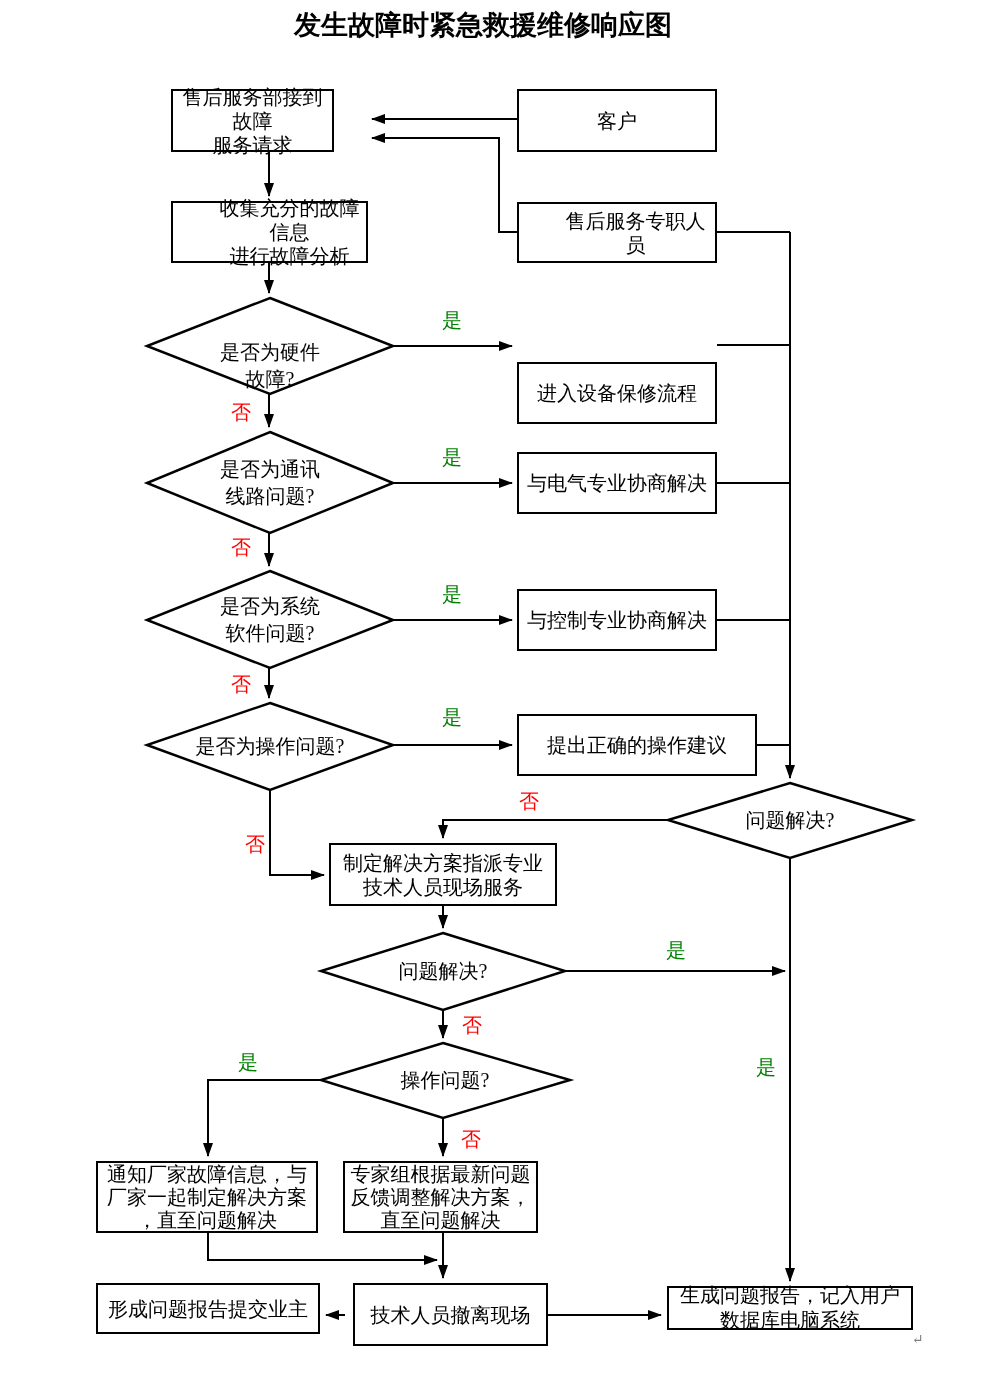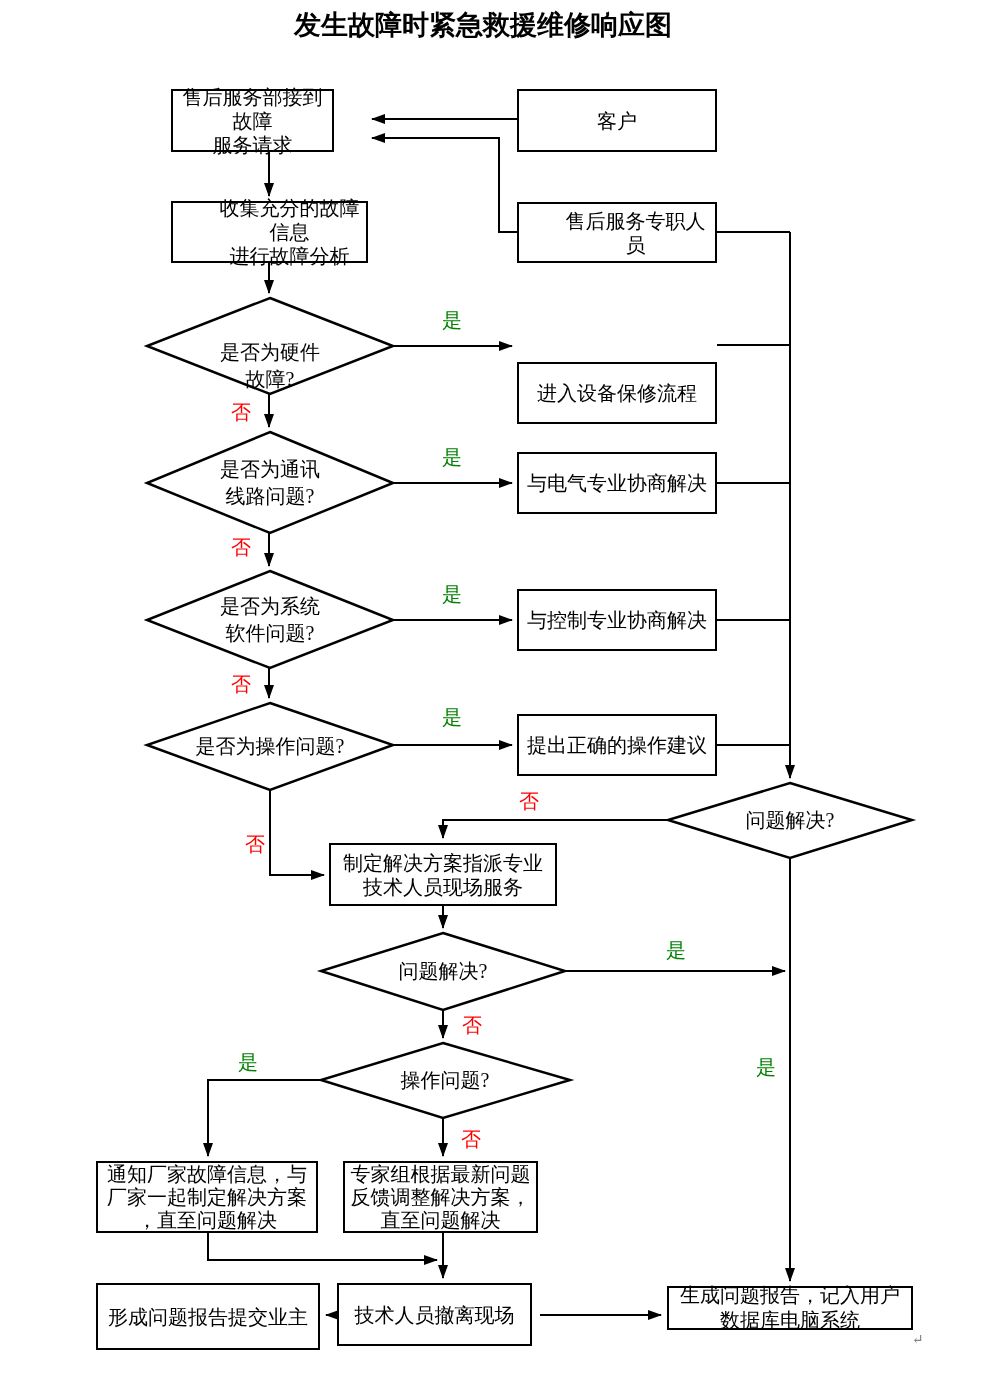--- a/index.html
+++ b/index.html
@@ -90,31 +90,31 @@
 
   <div class="node" style="left:171px;top:89px;width:163px;height:63px;">售后服务部接到故障
 服务请求</div>
   <div class="node" style="left:517px;top:89px;width:200px;height:63px;">客户</div>
   <div class="node" style="left:171px;top:201px;width:197px;height:62px;padding-left:40px;">收集充分的故障信息
 进行故障分析</div>
   <div class="node" style="left:517px;top:202px;width:200px;height:61px;padding-left:37px;">售后服务专职人员</div>
   <div class="node" style="left:517px;top:314px;width:200px;height:62px;margin-top:48px;">进入设备保修流程</div>
   <div class="node" style="left:517px;top:589px;width:200px;height:62px;">与控制专业协商解决</div>
   <div class="node" style="left:517px;top:452px;width:200px;height:62px;">与电气专业协商解决</div>
-  <div class="node" style="left:517px;top:714px;width:200px;height:62px;">提出正确的操作建议</div>
+  <div class="node" style="left:517px;top:714px;width:240px;height:62px;">提出正确的操作建议</div>
   <div class="node" style="left:329px;top:843px;width:228px;height:63px;">制定解决方案指派专业
 技术人员现场服务</div>
   <div class="node" style="left:96px;top:1161px;width:222px;height:72px;line-height:23px;">通知厂家故障信息，与
 厂家一起制定解决方案
 ，直至问题解决</div>
   <div class="node" style="left:343px;top:1161px;width:195px;height:72px;line-height:23px;">专家组根据最新问题
 反馈调整解决方案，
 直至问题解决</div>
-  <div class="node" style="left:96px;top:1283px;width:224px;height:67px;">形成问题报告提交业主</div>
-  <div class="node" style="left:337px;top:1283px;width:195px;height:63px;">技术人员撤离现场</div>
+  <div class="node" style="left:96px;top:1283px;width:224px;height:51px;">形成问题报告提交业主</div>
+  <div class="node" style="left:353px;top:1283px;width:195px;height:63px;">技术人员撤离现场</div>
   <div class="node" style="left:667px;top:1286px;width:246px;height:44px;line-height:25px;">生成问题报告，记入用户
 数据库电脑系统</div>
 
   <div class="dtext" style="left:170px;top:316px;width:200px;height:60px;margin-top:20px;">是否为硬件
 故障?</div>
   <div class="dtext" style="left:170px;top:453px;width:200px;height:60px;">是否为通讯
 线路问题?</div>
   <div class="dtext" style="left:160px;top:731px;width:220px;height:30px;">是否为操作问题?</div>
   <div class="dtext" style="left:170px;top:590px;width:200px;height:60px;">是否为系统
 软件问题?</div>

